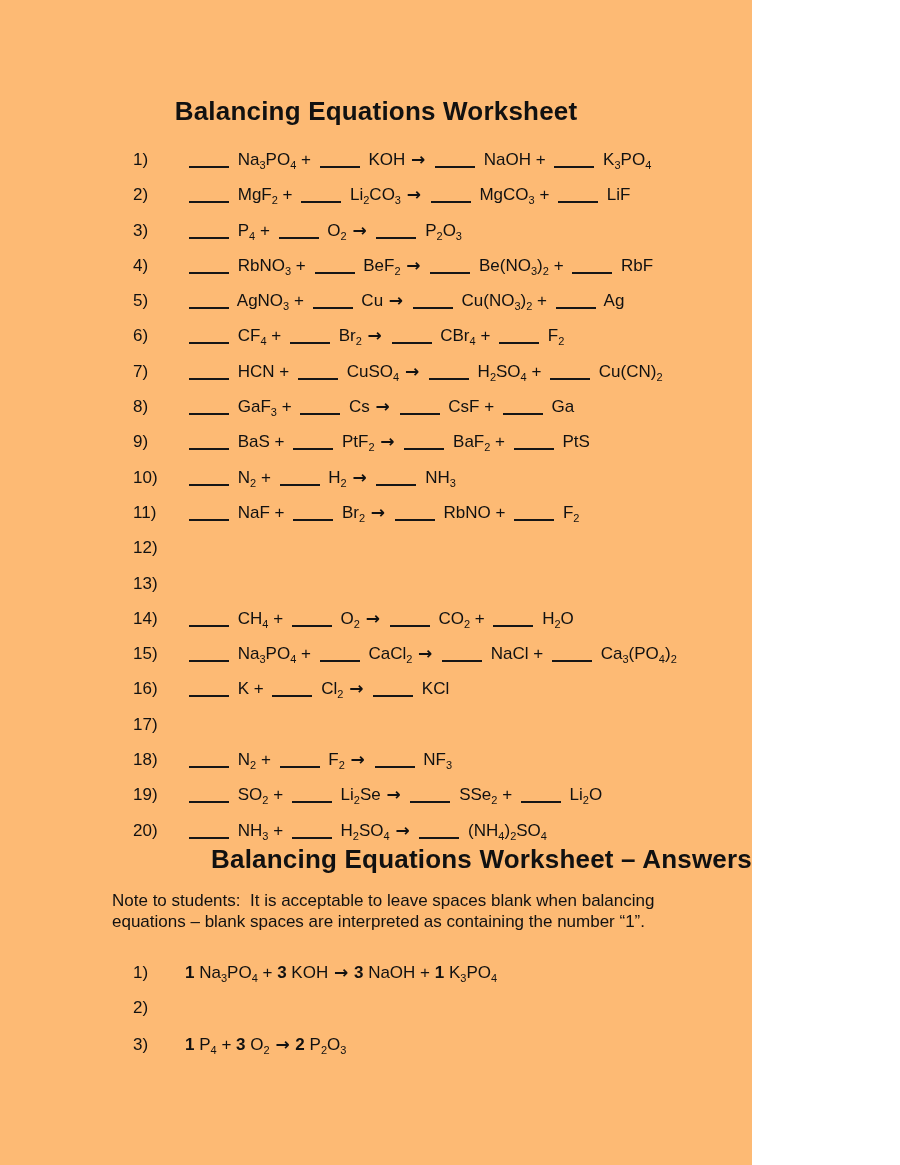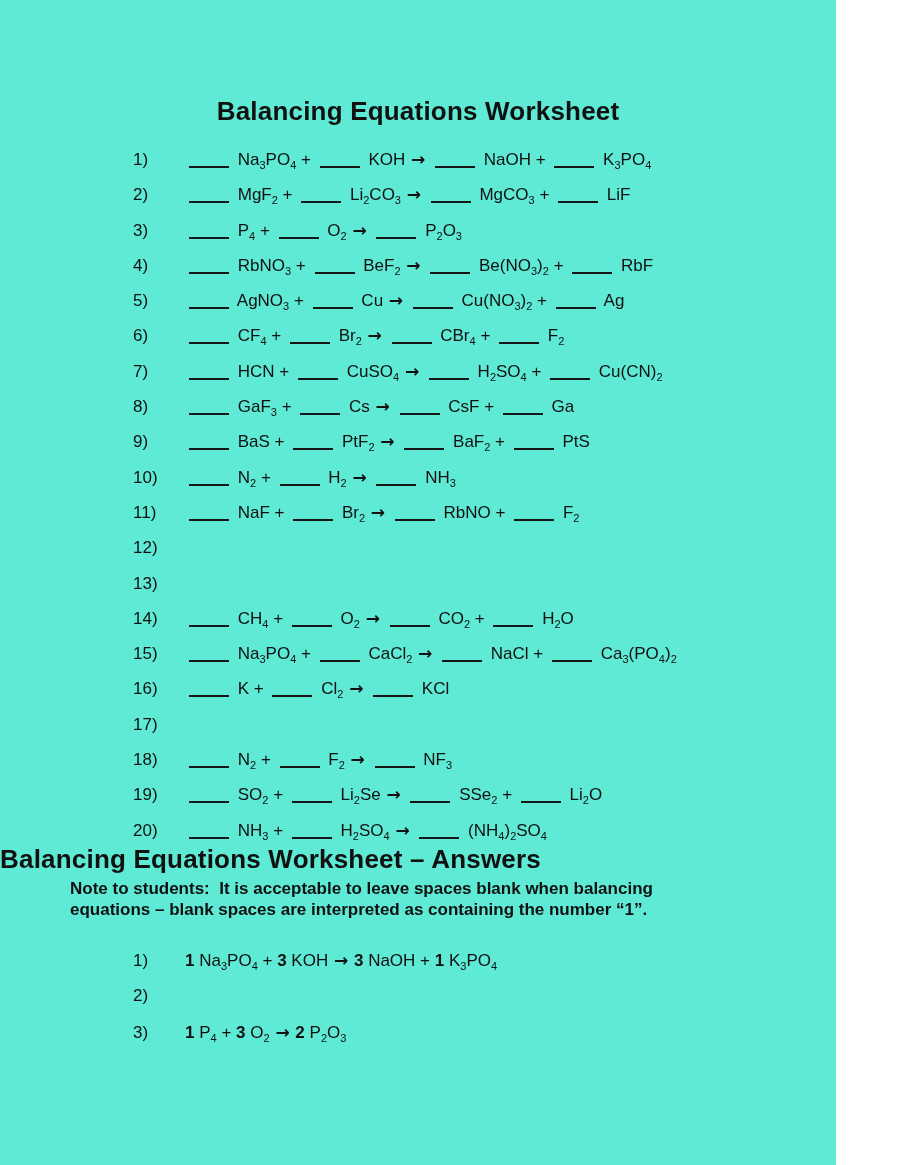--- a/index.html
+++ b/index.html
@@ -8,23 +8,23 @@
     background: #ffffff;
   }
   body {
     width: 900px;
     height: 1165px;
     overflow: hidden;
     font-family: "Liberation Sans", sans-serif;
     color: #111111;
   }
   .page {
-    width: 836px;
+    width: 752px;
     height: 1165px;
-    background: #5eead4;
+    background: #fdba74;
     box-sizing: border-box;
     padding-top: 96px;
   }
   .main-title {
     font-size: 26px;
     font-weight: bold;
     text-align: center;
     line-height: 30px;
     letter-spacing: 0.2px;
   }
@@ -61,31 +61,31 @@
     font-family: "DejaVu Sans", sans-serif;
     font-weight: bold;
     padding: 0 1px;
   }
   .coef {
     font-weight: bold;
   }
   .answers-title {
     font-size: 26px;
     font-weight: bold;
-    text-align: left;
+    text-align: right;
     line-height: 30px;
     margin-top: -4px;
     letter-spacing: 0.2px;
   }
   .note {
-    margin-top: 4px;
-    padding-left: 70px;
+    margin-top: 16px;
+    padding-left: 112px;
     width: 615px;
     font-size: 17px;
-    font-weight: bold;
+    font-weight: normal;
     line-height: 21px;
   }
   .answer-problems {
     margin-top: 22px;
   }
   .answer-problems .prob-row {
     height: 36.2px;
     line-height: 36.2px;
   }
 </style>

